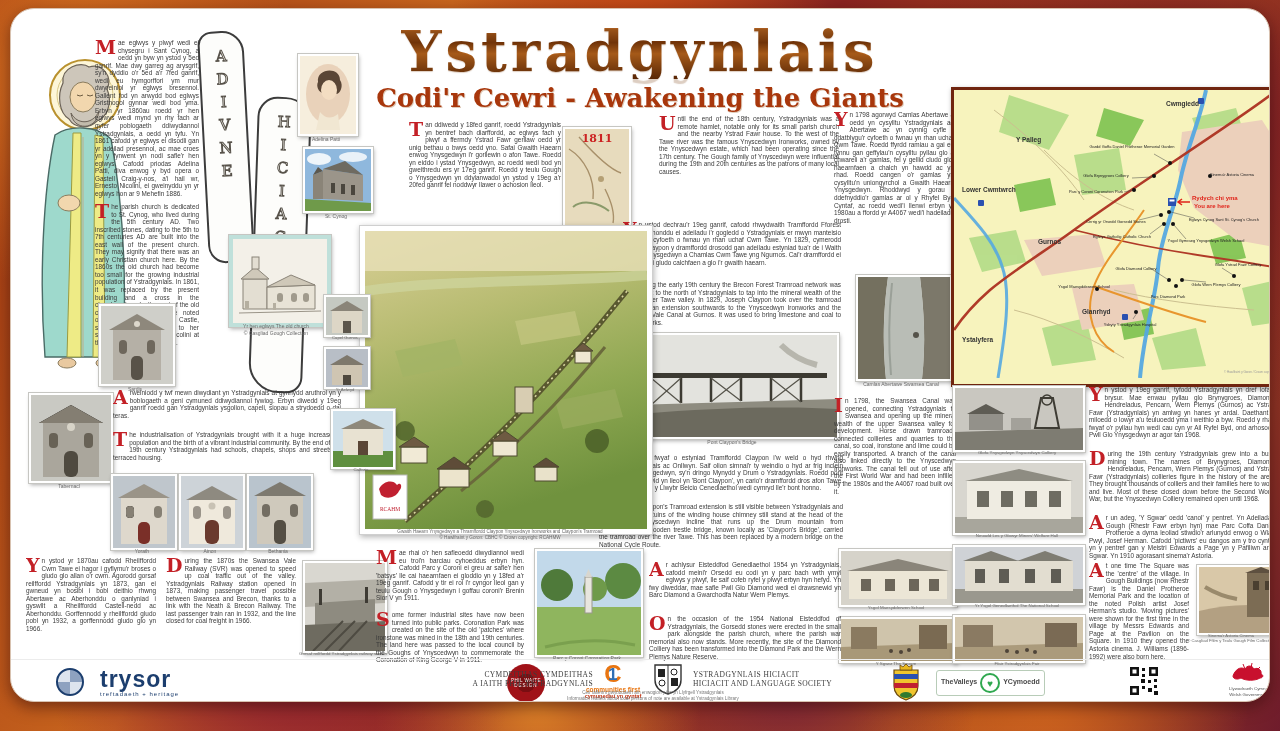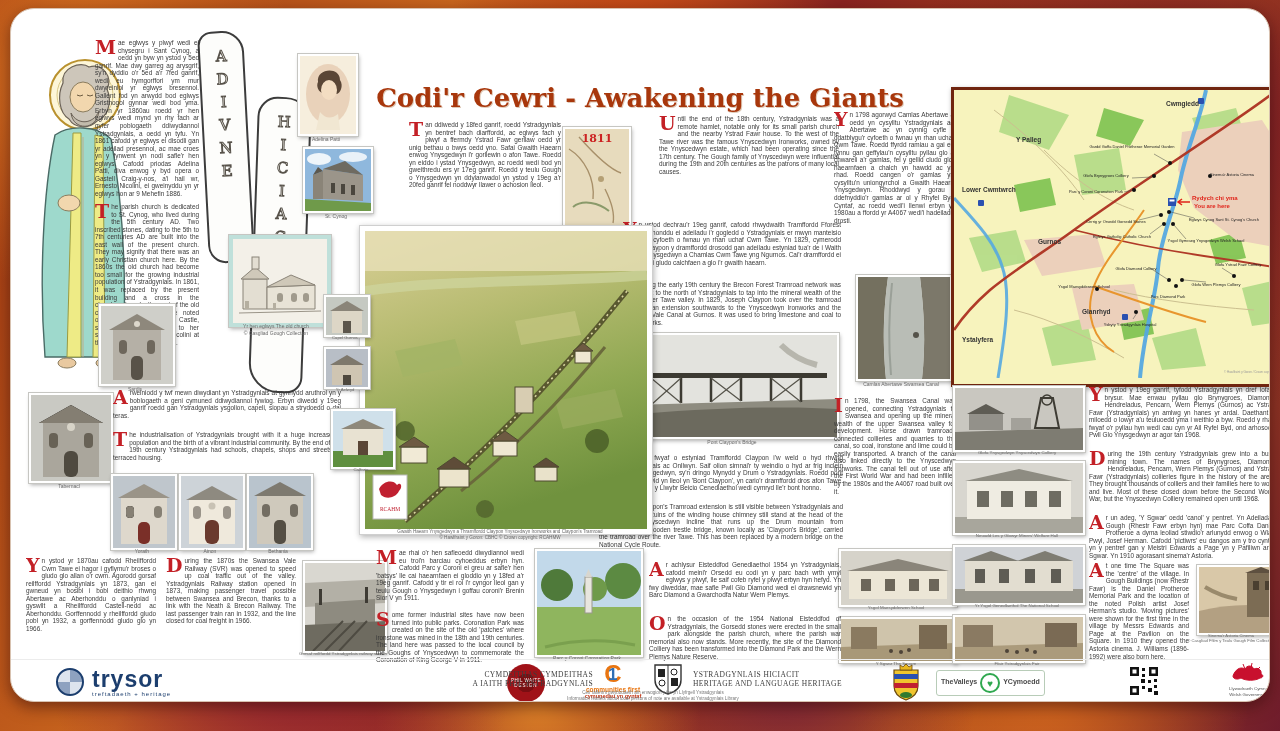--- a/index.html
+++ b/index.html
@@ -94,20 +94,21 @@
   .wgov{font-size:4.4px;color:#555;text-align:center;line-height:1.3;}
   .maplabel{font-size:4px;fill:#222;}
   .mapplace{font-size:6.5px;font-weight:bold;fill:#333;}
   .maphere{font-size:6px;font-weight:bold;fill:#e0251b;}
 </style>
 </head>
 <body>
 
 <div class="panel">
 
+  <div class="title">Ystradgynlais</div>
   <div class="subtitle">Codi'r Cewri - Awakening the Giants</div>
 
   <div class="abs" style="left:12px;top:42px;width:124px;height:318px;">
     <svg viewBox="0 0 124 318" width="124" height="318">
       <circle cx="62" cy="44" r="35" fill="#fdf6d8" stroke="#b9912e" stroke-width="2"></circle>
       <circle cx="62" cy="44" r="28" fill="none" stroke="#d9c98a" stroke-width="1"></circle>
       <path d="M40,32 C38,16 58,10 66,16 C80,12 90,26 84,38 C90,52 84,66 74,70 C66,78 52,78 46,68 C36,62 34,44 40,32 Z" fill="#cdc6ba" stroke="#6b6257" stroke-width="1.2"></path>
       <ellipse cx="60" cy="46" rx="13" ry="15" fill="#f2d7ae" stroke="#8a7c5e" stroke-width="1"></ellipse>
       <path d="M48,62 C54,74 70,74 76,60 C74,80 50,80 48,62 Z" fill="#c2bbac" stroke="#6b6257" stroke-width="1"></path>
       <path d="M54,44 q3,2 6,0 M64,44 q3,2 6,0" stroke="#6b5a40" fill="none" stroke-width="1"></path>
@@ -596,21 +597,21 @@
         <rect x="48" y="26" width="7" height="36" fill="#e8e6de" stroke="#9a988e" stroke-width="1"></rect>
         <path d="M48,26 L51.5,18 L55,26 Z" fill="#d8d6ce"></path>
         <path d="M8,96 C40,88 70,88 98,94" stroke="#7aa04e" stroke-width="3" fill="none"></path>
       </svg>
   </div>
   <div class="cap" style="left:524px;top:646px;width:104px;">Parc y Coroni  Coronation Park</div>
   <div class="p" style="left:638px;top:552px;width:192px;height:52px;">Ar achlysur Eisteddfod Genedlaethol 1954 yn Ystradgynlais, cafodd meini'r Orsedd eu codi yn y parc bach wrth ymyl eglwys y plwyf, lle saif cofeb ryfel y plwyf erbyn hyn hefyd. Yn fwy diweddar, mae safle Pwll Glo Diamond wedi ei drawsnewid yn Barc Diamond a Gwarchodfa Natur Wern Plemys.</div>
   <div class="p" style="left:638px;top:606px;width:192px;height:56px;">On the occasion of the 1954 National Eisteddfod of Ystradgynlais, the Gorsedd stones were erected in the small park alongside the parish church, where the parish war memorial also now stands. More recently, the site of the Diamond Colliery has been transformed into the Diamond Park and the Wern Plemys Nature Reserve.</div>
 
   <div class="footer">
-    <div class="flogo" style="left:45px;top:8px;display:flex;gap:8px;align-items:flex-start;">
+    <div class="flogo" style="left:45px;top:8px;display:flex;gap:16px;align-items:flex-start;">
       <div style="width:24px;height:24px;border-radius:50%;border:2px solid #1c3e6e;background:conic-gradient(#8ea2c0 0 25%,#dde4ee 0 50%,#8ea2c0 0 75%,#dde4ee 0);"></div>
       <div>
         <div class="trysor-word">trysor</div>
         <div class="trysor-sub">treftadaeth + heritage</div>
       </div>
     </div>
     <div class="flogo" style="left:496px;top:4px;width:38px;height:38px;border-radius:50%;background:radial-gradient(circle,#7a0e12 0 34%,#a01218 35% 100%);display:flex;flex-direction:column;align-items:center;justify-content:center;color:#fff;text-align:center;">
       <span style="font-size:4.5px;letter-spacing:.5px;">PHIL WAITE</span>
       <span style="font-size:4.5px;letter-spacing:1px;">DESIGN</span>
     </div>
@@ -631,21 +632,21 @@
           <path d="M4,3 L30,3 L30,18 C30,26 24,30 17,32 C10,30 4,26 4,18 Z" fill="#fff" stroke="#333" stroke-width="1.4"></path>
           <path d="M17,3 L17,32" stroke="#333" stroke-width="1"></path>
           <rect x="7" y="7" width="7" height="8" fill="#222"></rect>
           <rect x="20" y="16" width="7" height="8" fill="#222"></rect>
           <circle cx="23" cy="10" r="3" fill="none" stroke="#222"></circle>
           <circle cx="11" cy="21" r="3" fill="none" stroke="#222"></circle>
         </svg>
     </div>
     <div class="flogo soc" style="left:682px;top:10px;width:170px;">
       <span>YSTRADGYNLAIS HICIACIT</span><br>
-      <span>HERITAGE AND LANGUAGE HERITAGE</span>
+      <span>HICIACIT AND LANGUAGE SOCIETY</span>
     </div>
     <div class="flogo note" style="left:432px;top:30px;width:420px;">
       <span>Ceir taflenni gwybodaeth am enwogion y fro yn Llyfrgell Ystradgynlais</span><br>
       <span>Information leaflets about local persons of note are available at Ystradgynlais Library</span>
     </div>
     <div class="flogo" style="left:880px;top:2px;">
       <svg width="30" height="40" viewBox="0 0 30 40">
           <path d="M3,8 L27,8 L27,24 C27,32 21,36 15,38 C9,36 3,32 3,24 Z" fill="#f0c52e" stroke="#6b4a10" stroke-width="1.2"></path>
           <rect x="3" y="12" width="24" height="5" fill="#2a50b0"></rect>
           <rect x="3" y="21" width="24" height="5" fill="#c02030"></rect>

